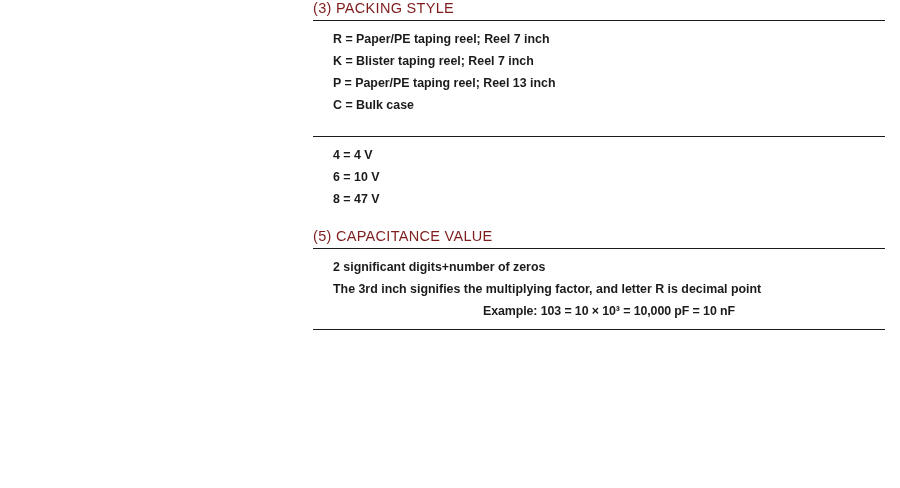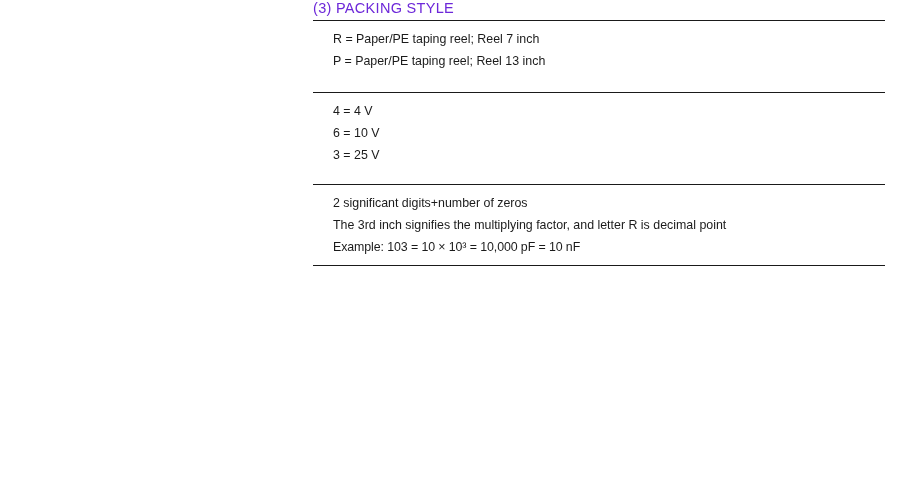--- a/index.html
+++ b/index.html
@@ -26,21 +26,21 @@
     top: 0px;
     width: 572px;
   }
   .section {
     margin: 0;
   }
   .section-title {
     font-size: 14.5px;
     font-weight: 400;
     letter-spacing: 0.3px;
-    color: #6d28d9;
+    color: #7f1d1d;
     padding-bottom: 4px;
     margin: 0;
     font-family: "Liberation Sans", sans-serif;
   }
   .rule-top {
     border-bottom: 1.3px solid #1a1a1a;
     width: 100%;
     height: 0;
   }
   .rule-bottom {
@@ -50,60 +50,65 @@
   }
   .lines {
     padding: 7px 0 7px 20px;
   }
   .line {
     font-size: 12.4px;
     line-height: 22px;
     color: #1b1b1b;
     white-space: nowrap;
     font-family: "Liberation Sans", sans-serif;
+    font-weight: bold;
   }
   .sec-gap {
     height: 13px;
   }
   .sec-gap-sm {
     height: 11px;
   }
   .tight {
     letter-spacing: -0.1px;
+    text-align: center;
   }
 </style>
 </head>
 <body>
 
 <div class="page">
   <div class="content">
 
     <div class="section">
       <div class="section-title">(3) PACKING STYLE</div>
       <div class="rule-top"></div>
       <div class="lines">
         <div class="line">R = Paper/PE taping reel; Reel 7 inch</div>
+        <div class="line">K = Blister taping reel; Reel 7 inch</div>
         <div class="line">P = Paper/PE taping reel; Reel 13 inch</div>
+        <div class="line">C = Bulk case</div>
       </div>
     </div>
 
     <div class="sec-gap"></div>
 
     <div class="section">
       <div class="rule-top"></div>
       <div class="lines">
         <div class="line">4 = 4 V</div>
         <div class="line">6 = 10 V</div>
-        <div class="line">3 = 25 V</div>
+        <div class="line">8 = 47 V</div>
       </div>
     </div>
 
     <div class="sec-gap-sm"></div>
 
     <div class="section">
+      <div class="section-title">(5) CAPACITANCE VALUE</div>
       <div class="rule-top"></div>
       <div class="lines">
         <div class="line">2 significant digits+number of zeros</div>
         <div class="line">The 3rd inch signifies the multiplying factor, and letter R is decimal point</div>
         <div class="line tight">Example: 103 = 10 × 10³ = 10,000 pF = 10 nF</div>
       </div>
       <div class="rule-bottom"></div>
     </div>
 
   </div>

